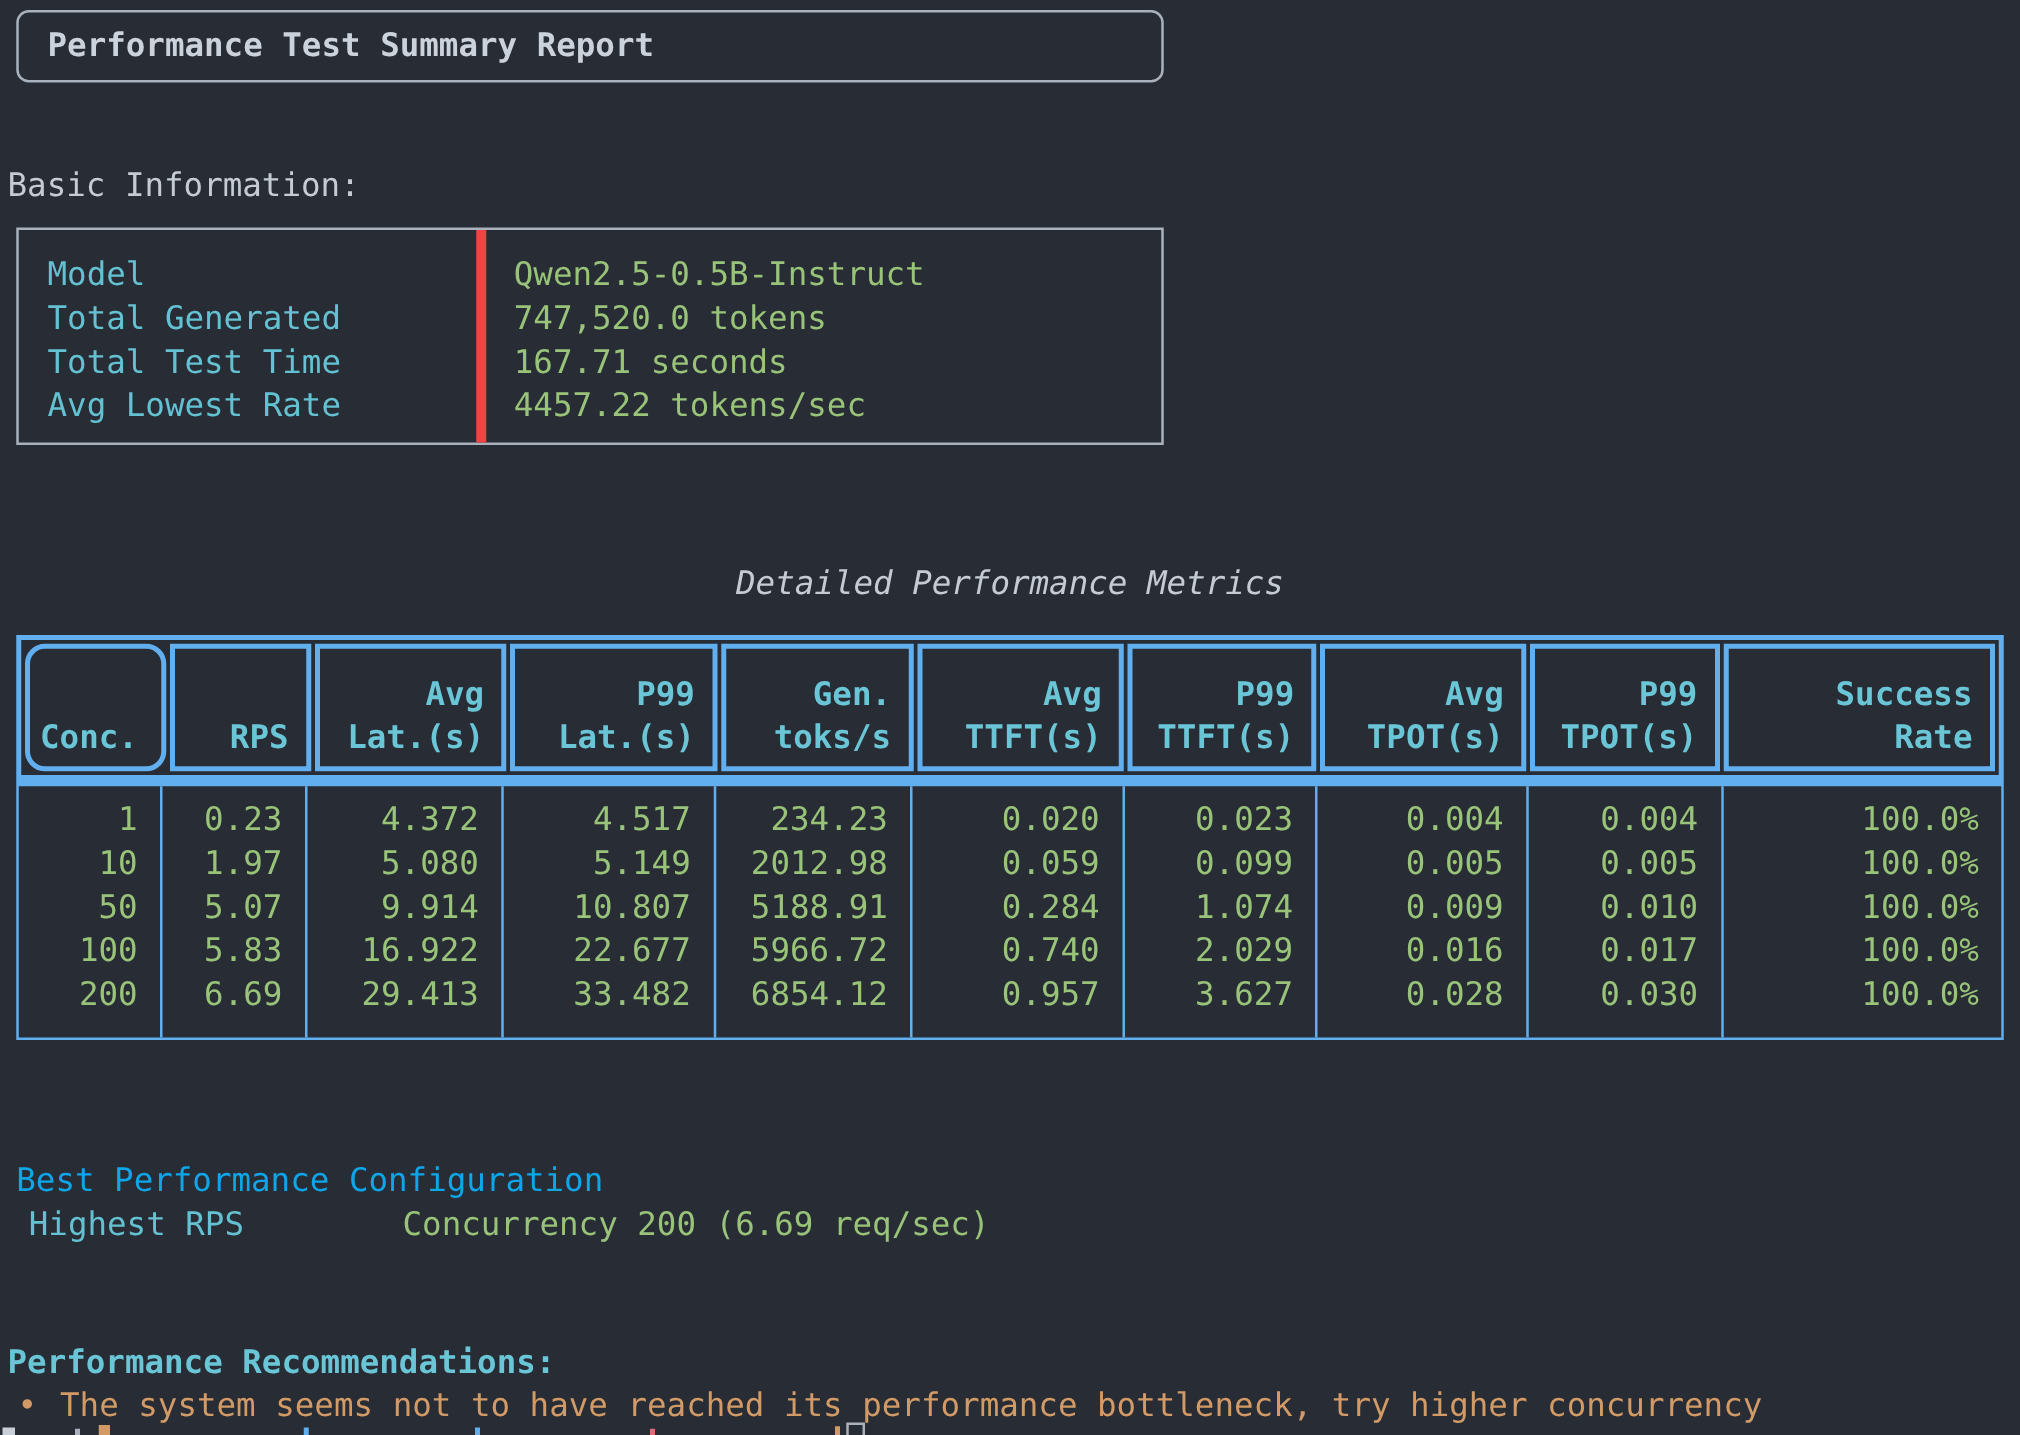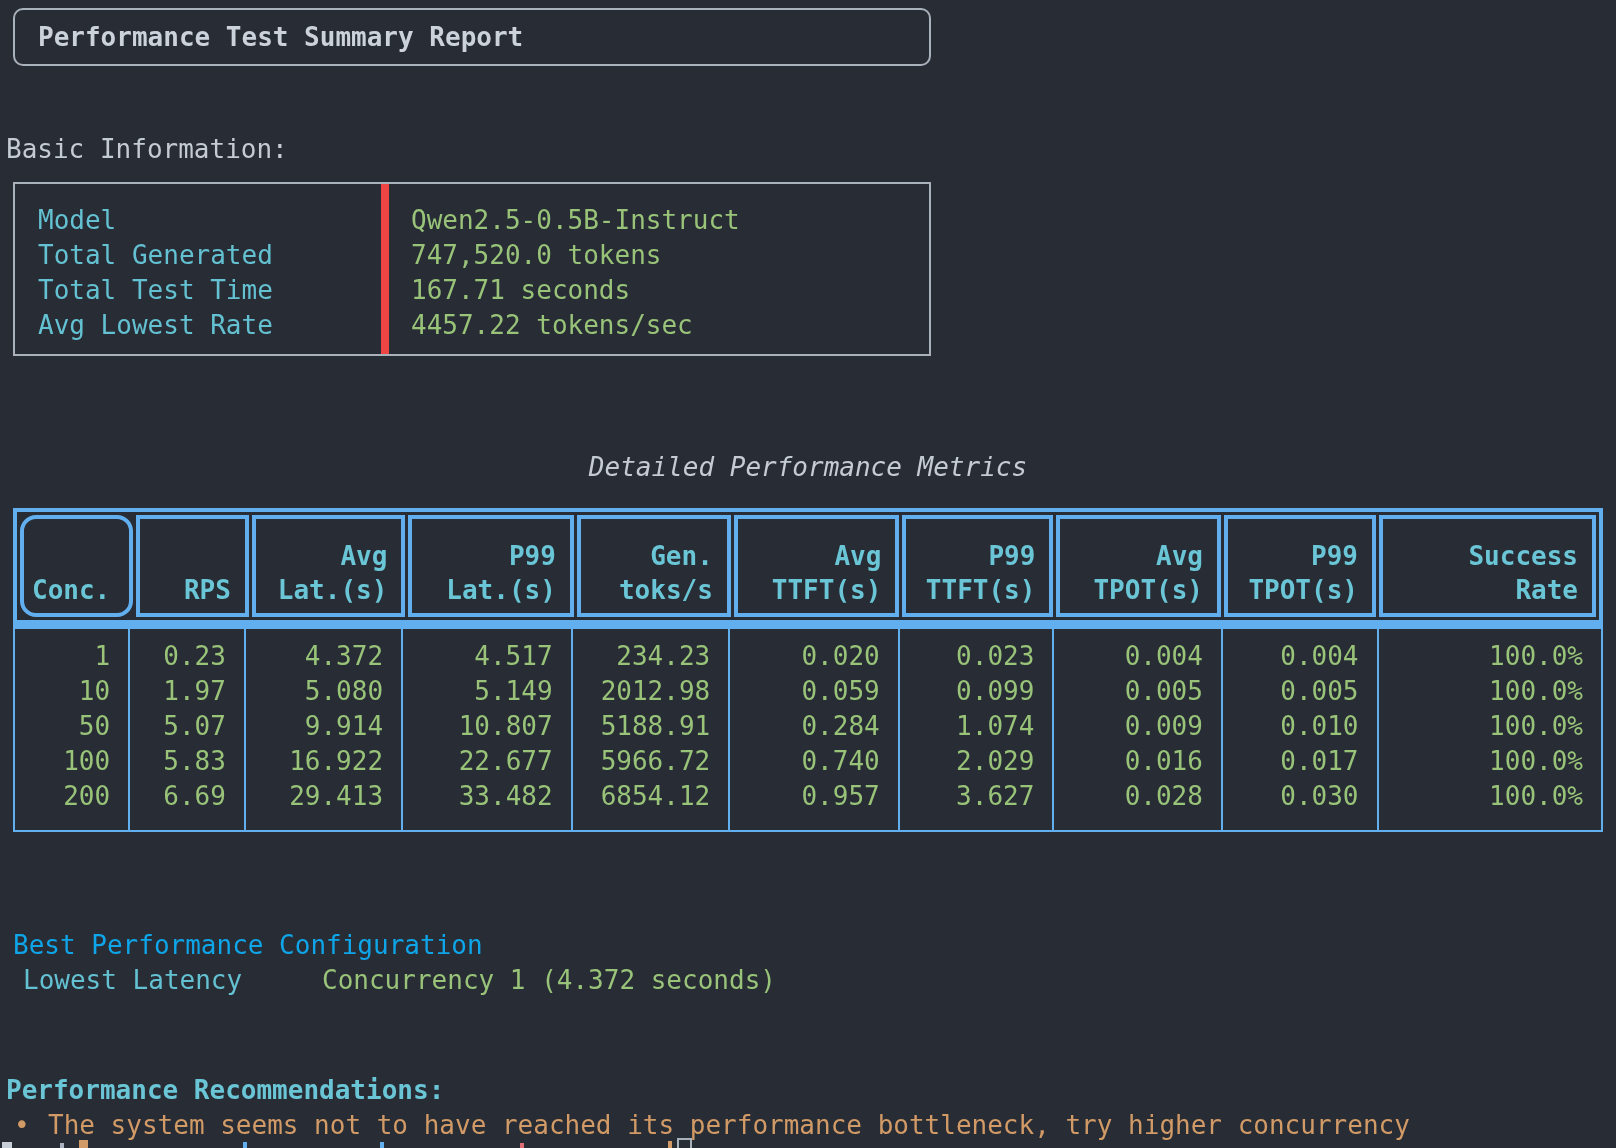--- a/index.html
+++ b/index.html
@@ -179,22 +179,22 @@
         <div class="mt-cell">100.0%</div>
         <div class="mt-cell">100.0%</div>
         <div class="mt-cell">100.0%</div>
       </div>
     </div>
 </div>
 
 <div class="abs best-config">
   <div class="bc-title">Best Performance Configuration</div>
   <div class="bc-row">
-    <div class="bc-label">Lowest Latency</div>
-    <div class="bc-value">Concurrency 1 (4.372 seconds)</div>
+    <div class="bc-label">Highest RPS</div>
+    <div class="bc-value">Concurrency 200 (6.69 req/sec)</div>
   </div>
 </div>
 
 <div class="abs recs">
   <div class="recs-heading">Performance Recommendations:</div>
   <div class="rec-item">
     <span class="rec-bullet">•</span>
     <span class="rec-text">The system seems not to have reached its performance bottleneck, try higher concurrency</span>
   </div>
 </div>

